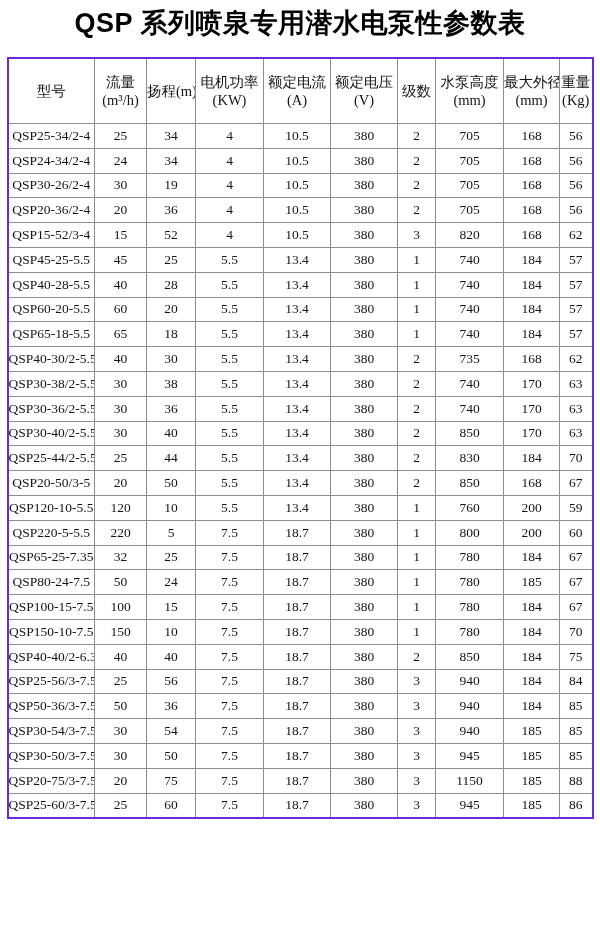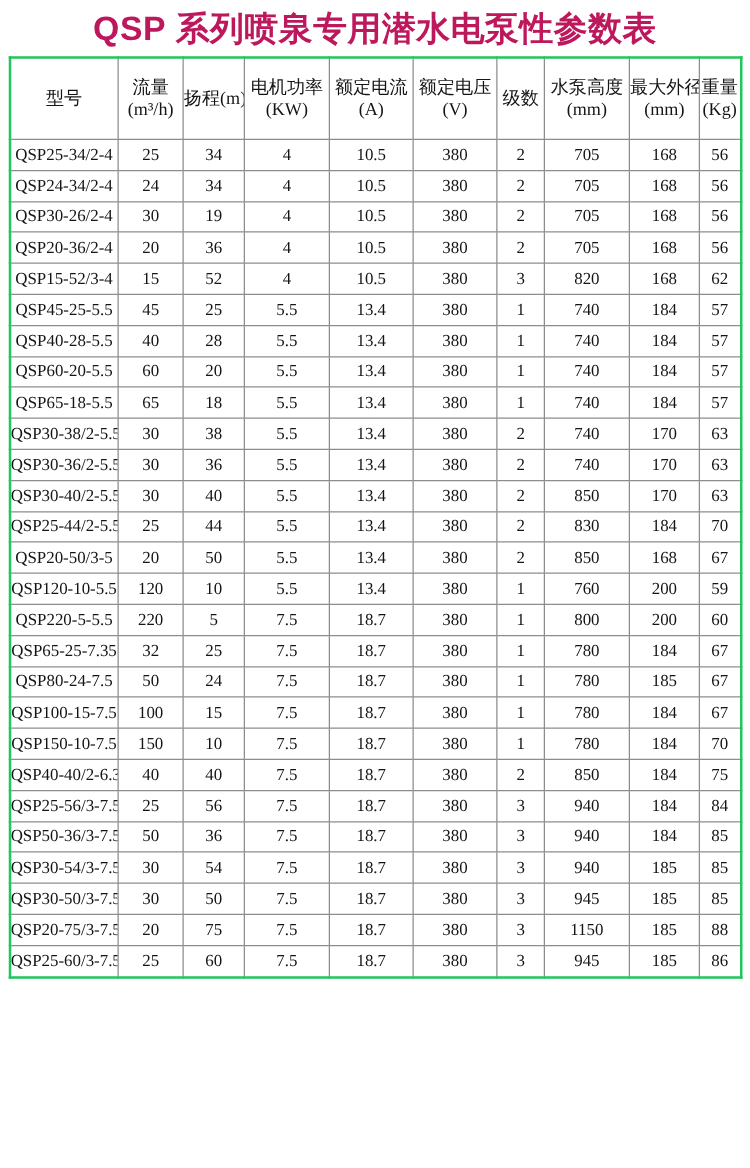--- a/index.html
+++ b/index.html
@@ -8,34 +8,34 @@
   }
   body {
     width: 600px;
     height: 934px;
     background: #ffffff;
     color: #141414;
     font-family: "Liberation Serif", "DejaVu Serif", serif;
     overflow: hidden;
   }
   .page-title {
-    margin: 5px 0 4px 0;
+    margin: 5px 0 16px 0;
     text-align: center;
     font-family: "Liberation Sans", "DejaVu Sans", sans-serif;
     font-weight: bold;
     font-size: 27px;
     letter-spacing: 0.5px;
-    color: #be185d;
+    color: #000000;
   }
   table.spec-table {
     width: 585px;
     margin: 0 auto;
     border-collapse: collapse;
     table-layout: fixed;
-    border: 2px solid #22c55e;
+    border: 2px solid #6d28d9;
   }
   .spec-table th, .spec-table td {
     border: 1.5px solid #8d8d8d;
     text-align: center;
     vertical-align: middle;
     padding: 0;
     overflow: hidden;
     white-space: nowrap;
   }
   .spec-table thead th {
@@ -222,20 +222,32 @@
         <td>18</td>
         <td>5.5</td>
         <td>13.4</td>
         <td>380</td>
         <td>1</td>
         <td>740</td>
         <td>184</td>
         <td>57</td>
       </tr>
       <tr>
+        <td>QSP40-30/2-5.5</td>
+        <td>40</td>
+        <td>30</td>
+        <td>5.5</td>
+        <td>13.4</td>
+        <td>380</td>
+        <td>2</td>
+        <td>735</td>
+        <td>168</td>
+        <td>62</td>
+      </tr>
+      <tr>
         <td>QSP30-38/2-5.5</td>
         <td>30</td>
         <td>38</td>
         <td>5.5</td>
         <td>13.4</td>
         <td>380</td>
         <td>2</td>
         <td>740</td>
         <td>170</td>
         <td>63</td>

